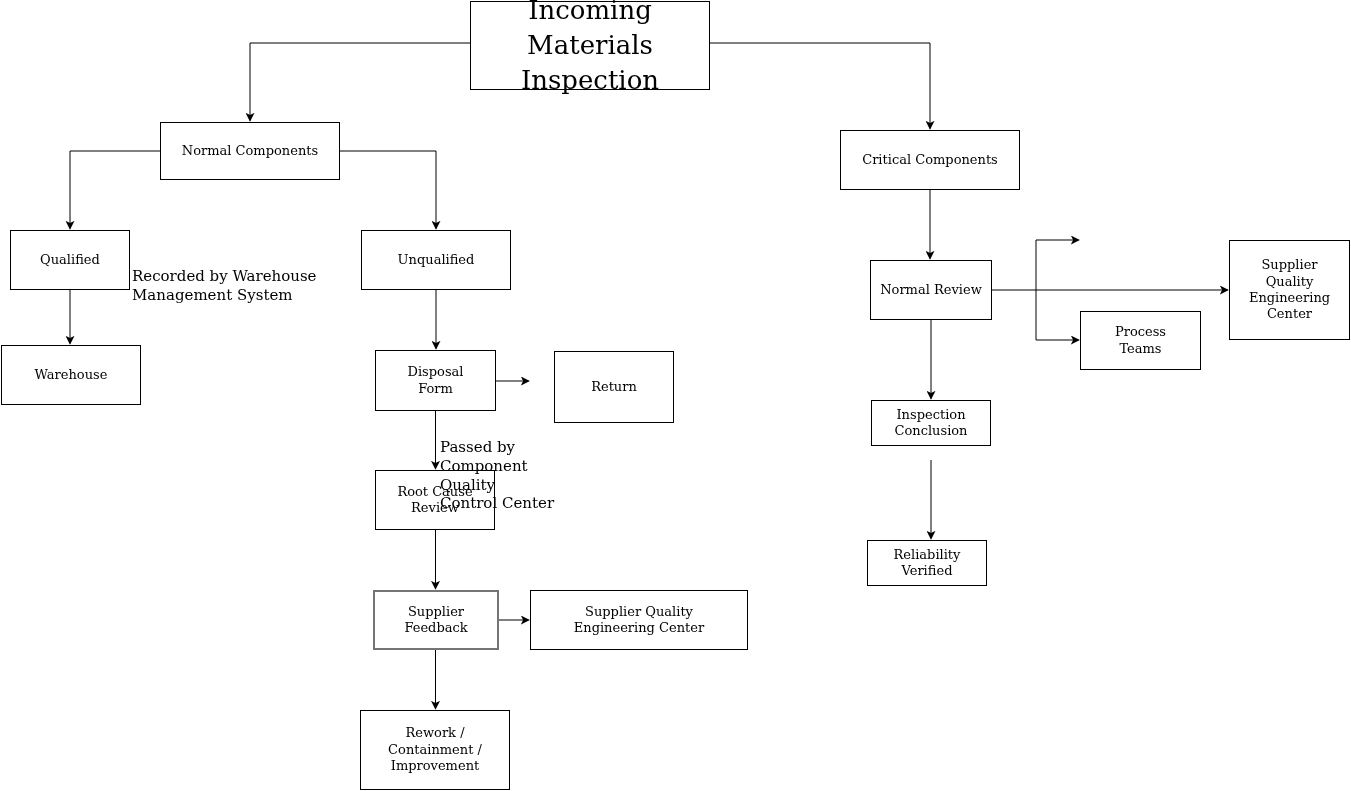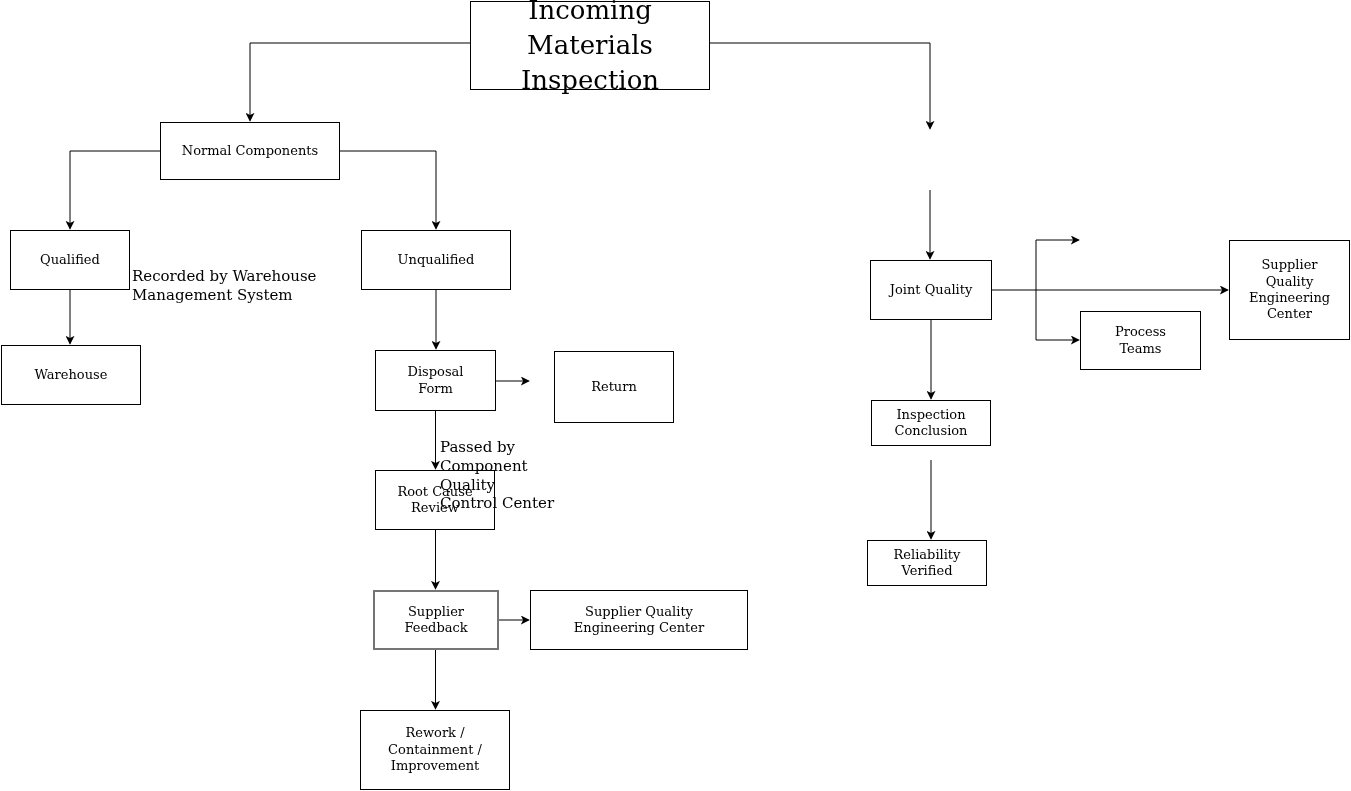--- a/index.html
+++ b/index.html
@@ -125,23 +125,26 @@
     <span class="label">Supplier Quality
 Engineering Center</span>
   </div>
 
   <div class="node" style="left:360px;top:710px;width:150px;height:80px">
     <span class="label">Rework /
 Containment /
 Improvement</span>
   </div>
 
+  <div class="node" style="left:840px;top:130px;width:180px;height:60px">
+    <span class="label">Critical Components</span>
+  </div>
 
   <div class="node" style="left:870px;top:260px;width:122px;height:60px">
-    <span class="label">Joint Quality</span>
+    <span class="label">Normal Review</span>
   </div>
 
 
   <div class="node" style="left:1080px;top:311px;width:121px;height:59px">
     <span class="label">Process
 Teams</span>
   </div>
 
   <div class="node" style="left:1229px;top:240px;width:121px;height:100px">
     <span class="label">Supplier

